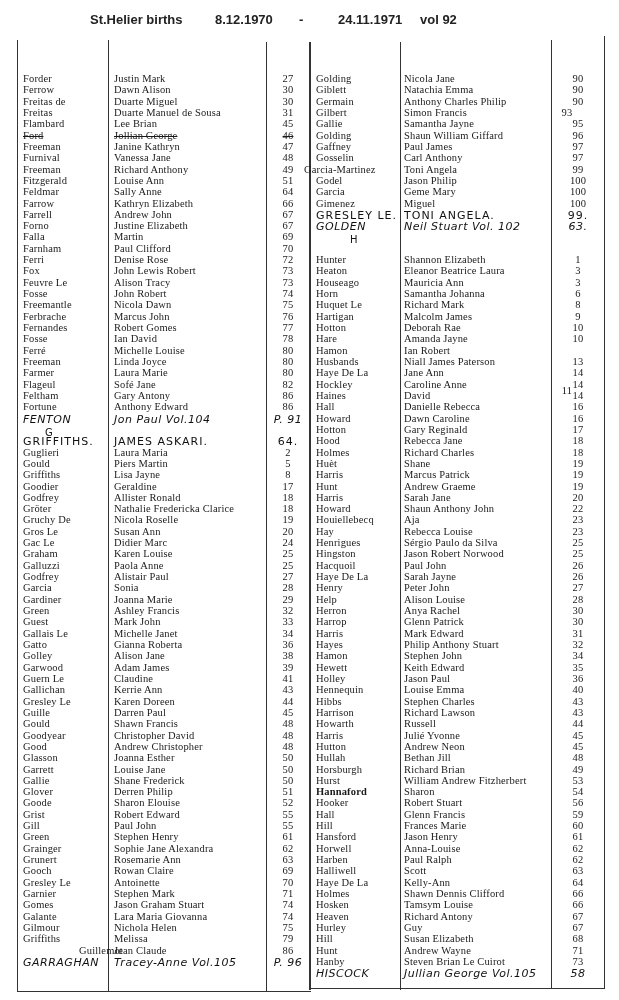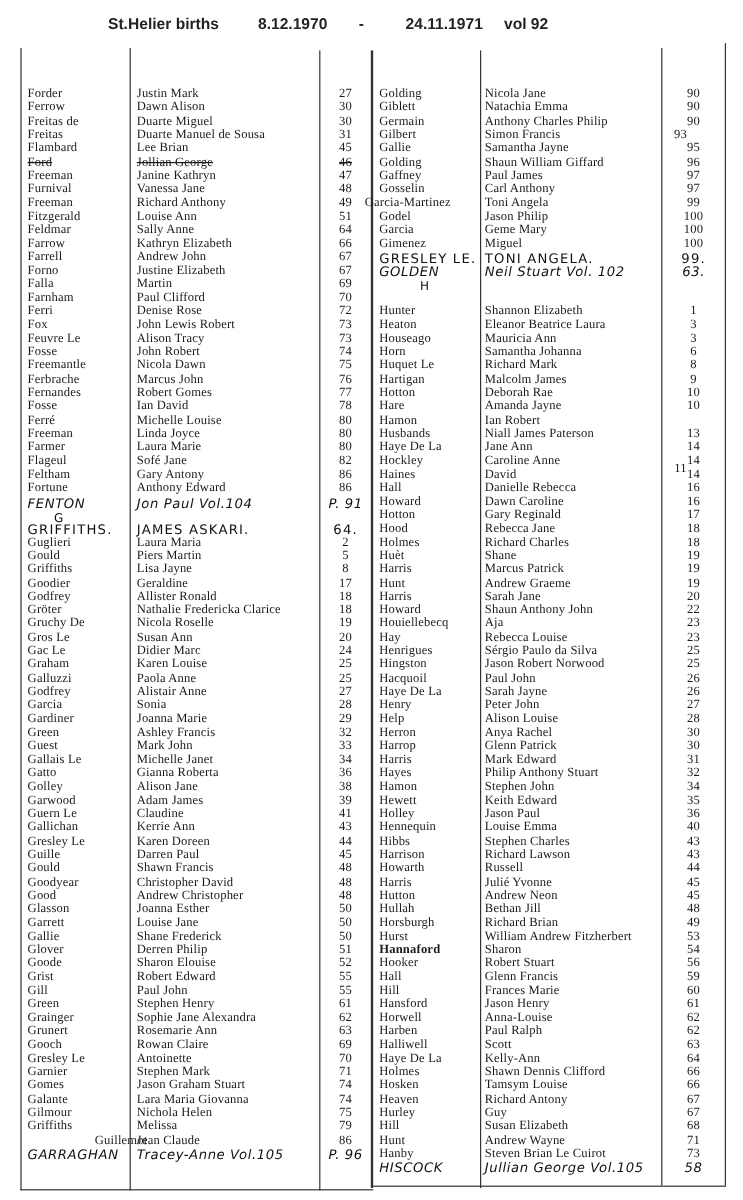--- a/index.html
+++ b/index.html
@@ -160,21 +160,21 @@
     <span class="row" style="left: 23px; top: 537.12px;">Gac Le</span>
     <span class="row" style="left: 114px; top: 537.12px;">Didier Marc</span>
     <span class="row num" style="left: 268px; top: 537.12px; width: 40px;">24</span>
     <span class="row" style="left: 23px; top: 548.44px;">Graham</span>
     <span class="row" style="left: 114px; top: 548.44px;">Karen Louise</span>
     <span class="row num" style="left: 268px; top: 548.44px; width: 40px;">25</span>
     <span class="row" style="left: 23px; top: 559.76px;">Galluzzi</span>
     <span class="row" style="left: 114px; top: 559.76px;">Paola Anne</span>
     <span class="row num" style="left: 268px; top: 559.76px; width: 40px;">25</span>
     <span class="row" style="left: 23px; top: 571.08px;">Godfrey</span>
-    <span class="row" style="left: 114px; top: 571.08px;">Alistair Anne</span>
+    <span class="row" style="left: 114px; top: 571.08px;">Alistair Paul</span>
     <span class="row num" style="left: 268px; top: 571.08px; width: 40px;">27</span>
     <span class="row" style="left: 23px; top: 582.4px;">Garcia</span>
     <span class="row" style="left: 114px; top: 582.4px;">Sonia</span>
     <span class="row num" style="left: 268px; top: 582.4px; width: 40px;">28</span>
     <span class="row" style="left: 23px; top: 593.72px;">Gardiner</span>
     <span class="row" style="left: 114px; top: 593.72px;">Joanna Marie</span>
     <span class="row num" style="left: 268px; top: 593.72px; width: 40px;">29</span>
     <span class="row" style="left: 23px; top: 605.04px;">Green</span>
     <span class="row" style="left: 114px; top: 605.04px;">Ashley Francis</span>
     <span class="row num" style="left: 268px; top: 605.04px; width: 40px;">32</span>

